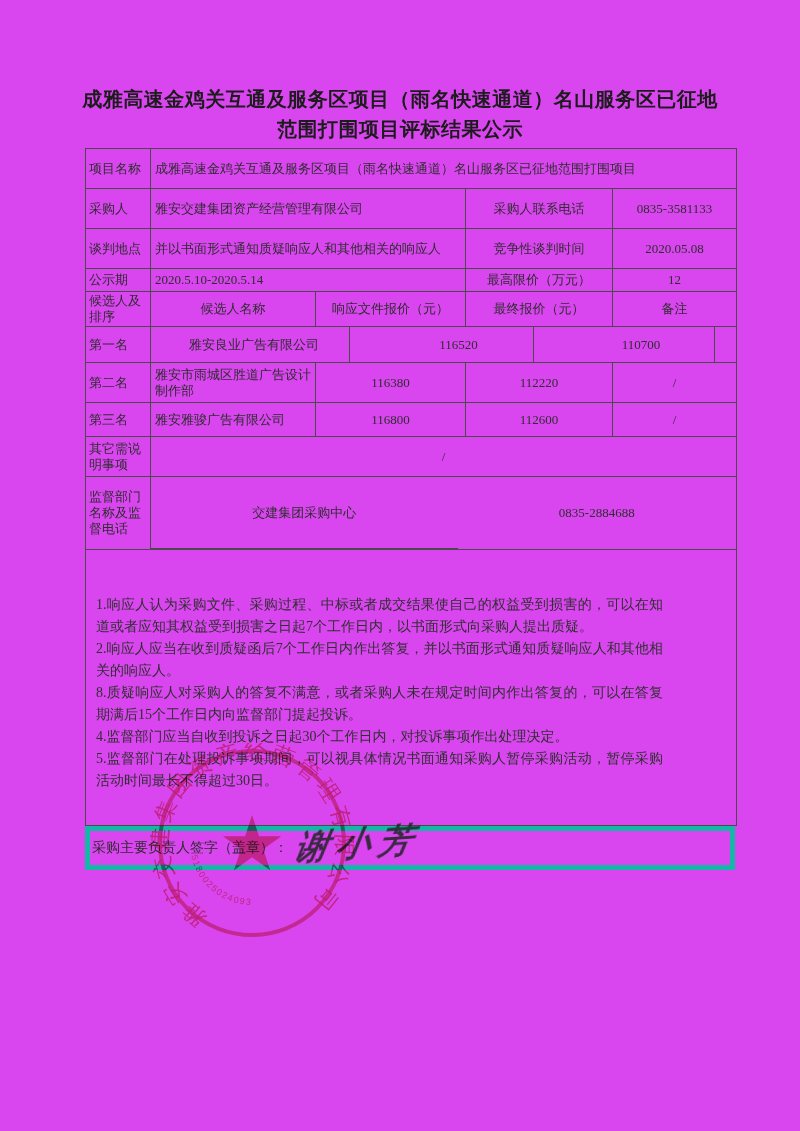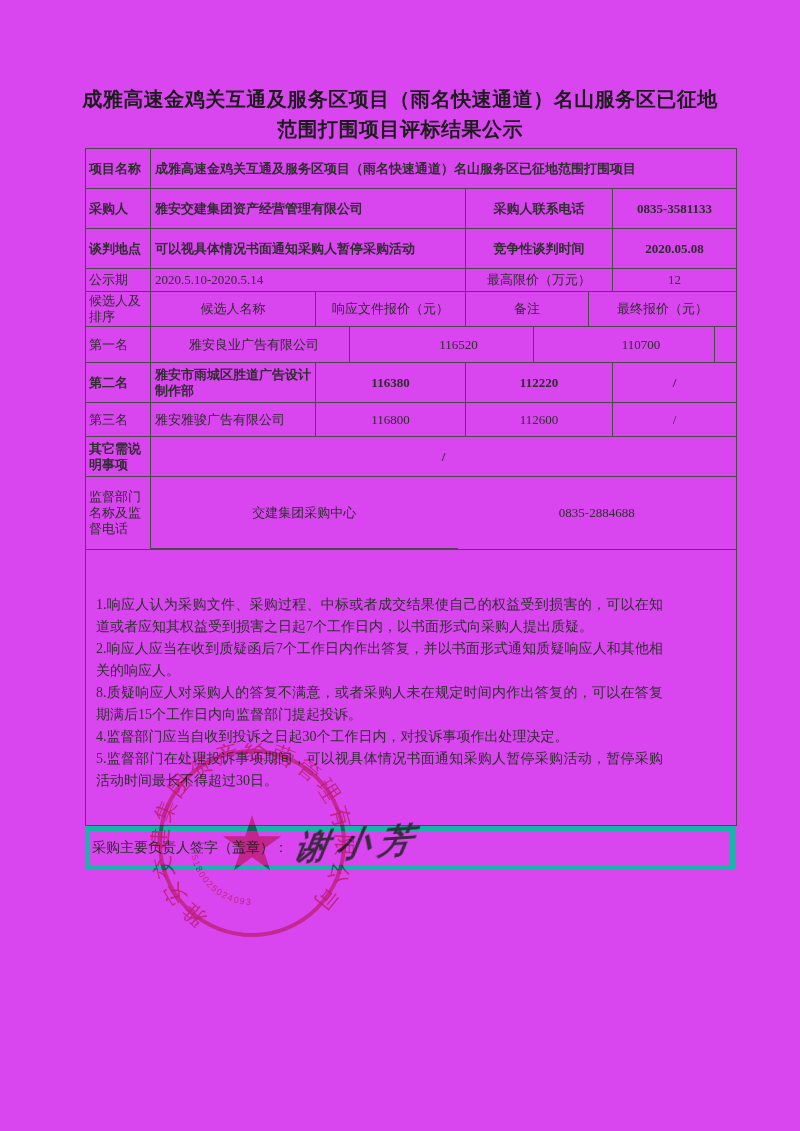--- a/index.html
+++ b/index.html
@@ -36,21 +36,21 @@
   }
   .cell:last-child{border-right:none;}
   .c1{flex:0 0 65px;}
   .c2{flex:0 0 165px;}
   .c3{flex:0 0 150px;}
   .c4{flex:0 0 147px;}
   .c5{flex:0 0 123px;}
   .c23{flex:0 0 315px;}
   .c2345{flex:0 0 585px;}
   .tc{justify-content:center;text-align:center;}
-  .h40{height:40px;font-weight:bold;} .h23{height:23px;} .h35{height:35px;} .h36{height:36px;gap:34px;}
+  .h40{height:40px;} .h23{height:23px;} .h35{height:35px;} .h36{height:36px;gap:34px;}
   .h34{height:34px;} .h73{height:73px;} .h275{height:275px;}
   .label{padding:2px 3px;}
   .substack{display:flex;flex-direction:row;align-items:stretch;padding:0;}
   .subrow{flex:1 1 auto;display:flex;align-items:center;justify-content:center;font-size:13px;}
   .subrow:first-child{border-bottom:1px solid #4a4a4a;}
   .objection-cell{display:block;padding:44px 8px 0 10px;}
   .objection-cell p{margin:0;font-size:14px;line-height:22px;text-align:justify;color:#303030;}
   .sign-row{
     position:absolute;top:826px;left:85px;width:650px;height:44px;
     border:5px solid #14b8a6;box-sizing:border-box;
@@ -92,38 +92,38 @@
 
     <div class="row h40">
       <div class="cell c1 label">采购人</div>
       <div class="cell c23">雅安交建集团资产经营管理有限公司</div>
       <div class="cell c4 tc">采购人联系电话</div>
       <div class="cell c5 tc">0835-3581133</div>
     </div>
 
     <div class="row h40">
       <div class="cell c1 label">谈判地点</div>
-      <div class="cell c23">可以视具体情况书面通知采购人暂停采购活动</div>
+      <div class="cell c23">并以书面形式通知质疑响应人和其他相关的响应人</div>
       <div class="cell c4 tc">竞争性谈判时间</div>
       <div class="cell c5 tc">2020.05.08</div>
     </div>
 
     <div class="row h23">
       <div class="cell c1 label">公示期</div>
       <div class="cell c23">2020.5.10-2020.5.14</div>
       <div class="cell c4 tc">最高限价（万元）</div>
       <div class="cell c5 tc">12</div>
     </div>
 
     <div class="row h35">
       <div class="cell c1 label">候选人及排序</div>
       <div class="cell c2 tc">候选人名称</div>
       <div class="cell c3 tc">响应文件报价（元）</div>
+      <div class="cell c4 tc">最终报价（元）</div>
       <div class="cell c5 tc">备注</div>
-      <div class="cell c4 tc">最终报价（元）</div>
     </div>
 
     <div class="row h36">
       <div class="cell c1 label">第一名</div>
       <div class="cell c2">雅安良业广告有限公司</div>
       <div class="cell c3 tc">116520</div>
       <div class="cell c4 tc">110700</div>
       <div class="cell c5 tc">/</div>
     </div>
 

